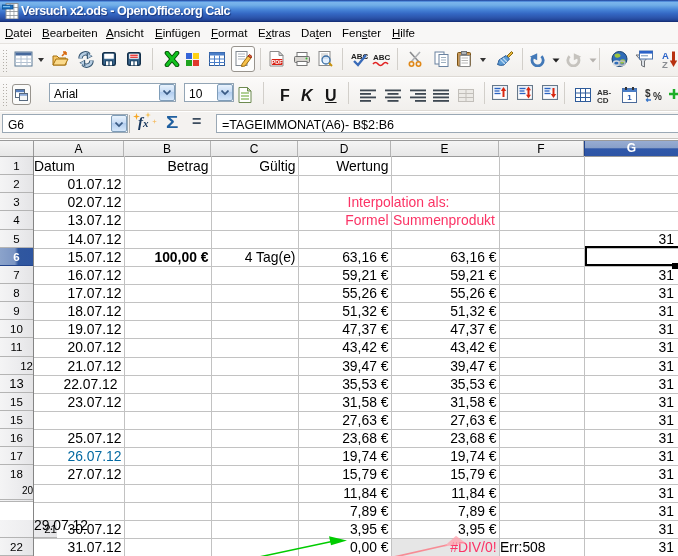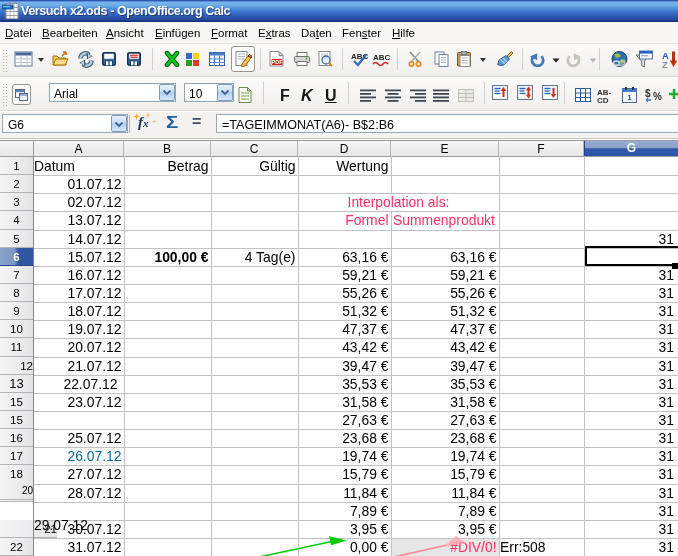--- a/index.html
+++ b/index.html
@@ -420,21 +420,20 @@
 <div class="cell" style="left:34px;top:144px;width:87.5px;height:18px;line-height:18px;text-align:right;color:#000;font-weight:normal">17.07.12</div>
 <div class="cell" style="left:34px;top:162px;width:87.5px;height:18px;line-height:18px;text-align:right;color:#000;font-weight:normal">18.07.12</div>
 <div class="cell" style="left:34px;top:180px;width:87.5px;height:18px;line-height:18px;text-align:right;color:#000;font-weight:normal">19.07.12</div>
 <div class="cell" style="left:34px;top:198px;width:87.5px;height:19px;line-height:19px;text-align:right;color:#000;font-weight:normal">20.07.12</div>
 <div class="cell" style="left:34px;top:217px;width:87.5px;height:18px;line-height:18px;text-align:right;color:#000;font-weight:normal">21.07.12</div>
 <div class="cell" style="left:30px;top:235px;width:87.5px;height:18px;line-height:18px;text-align:right;color:#000;font-weight:normal">22.07.12</div>
 <div class="cell" style="left:34px;top:253px;width:87.5px;height:18px;line-height:18px;text-align:right;color:#000;font-weight:normal">23.07.12</div>
 <div class="cell" style="left:34px;top:289px;width:87.5px;height:18px;line-height:18px;text-align:right;color:#000;font-weight:normal">25.07.12</div>
 <div class="cell" style="left:34px;top:307px;width:87.5px;height:18px;line-height:18px;text-align:right;color:#0369a1;font-weight:normal">26.07.12</div>
 <div class="cell" style="left:34px;top:325px;width:87.5px;height:19px;line-height:19px;text-align:right;color:#000;font-weight:normal">27.07.12</div>
-<div class="cell" style="left:34px;top:344px;width:87.5px;height:18px;line-height:18px;text-align:right;color:#000;font-weight:normal">28.07.12</div>
 <div class="cell" style="left:34px;top:376px;width:87.5px;height:18px;line-height:18px;text-align:left;color:#000;font-weight:normal">29.07.12</div>
 <div class="cell" style="left:34px;top:380px;width:87.5px;height:18px;line-height:18px;text-align:right;color:#000;font-weight:normal">30.07.12</div>
 <div class="cell" style="left:34px;top:398px;width:87.5px;height:32px;line-height:18px;text-align:right;color:#000;font-weight:normal">31.07.12</div>
 <div class="cell" style="left:298px;top:53px;width:201px;height:18px;line-height:18px;text-align:center;color:#fb3365">Interpolation als:</div>
 <div class="cell" style="left:298px;top:71px;width:90.5px;height:19px;line-height:19px;text-align:right;color:#fb3365;font-weight:normal">Formel</div>
 <div class="cell" style="left:393px;top:71px;height:19px;line-height:19px;text-align:left;color:#fb3365">Summenprodukt</div>
 <div class="cell" style="left:124px;top:108px;width:84.5px;height:18px;line-height:18px;text-align:right;color:#000;font-weight:bold">100,00 €</div>
 <div class="cell" style="left:211px;top:108px;width:84.5px;height:18px;line-height:18px;text-align:right;color:#000;font-weight:normal">4 Tag(e)</div>
 <div class="cell" style="left:298px;top:108px;width:90.5px;height:18px;line-height:18px;text-align:right;color:#000;font-weight:normal">63,16 €</div>
 <div class="cell" style="left:391px;top:108px;width:105.5px;height:18px;line-height:18px;text-align:right;color:#000;font-weight:normal">63,16 €</div>

